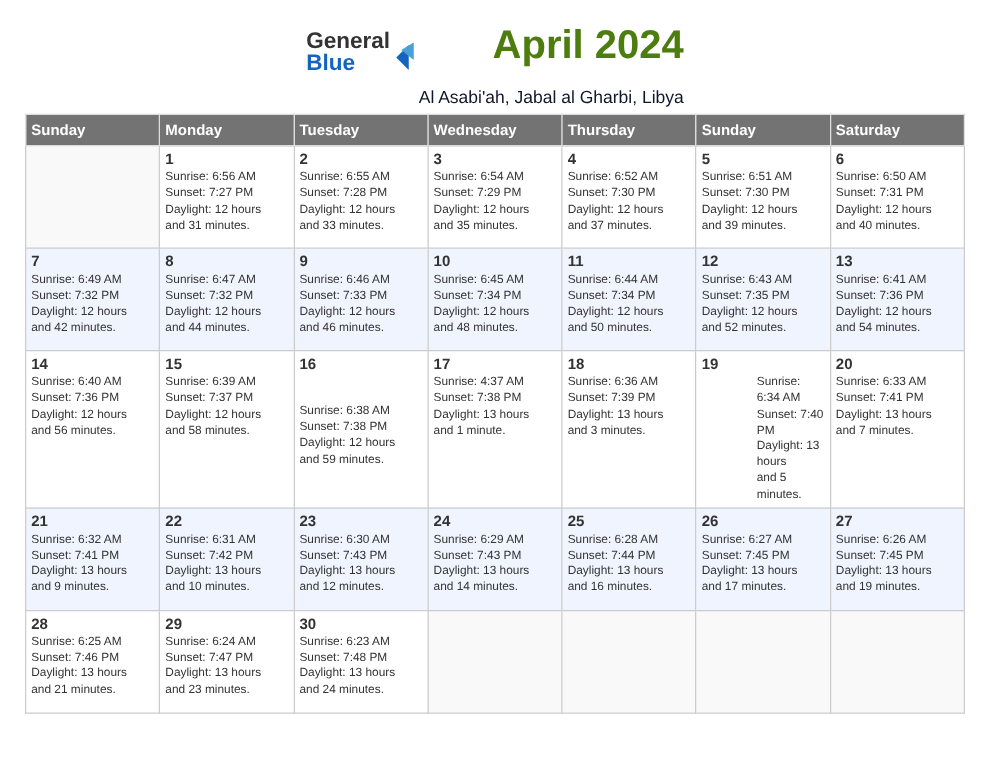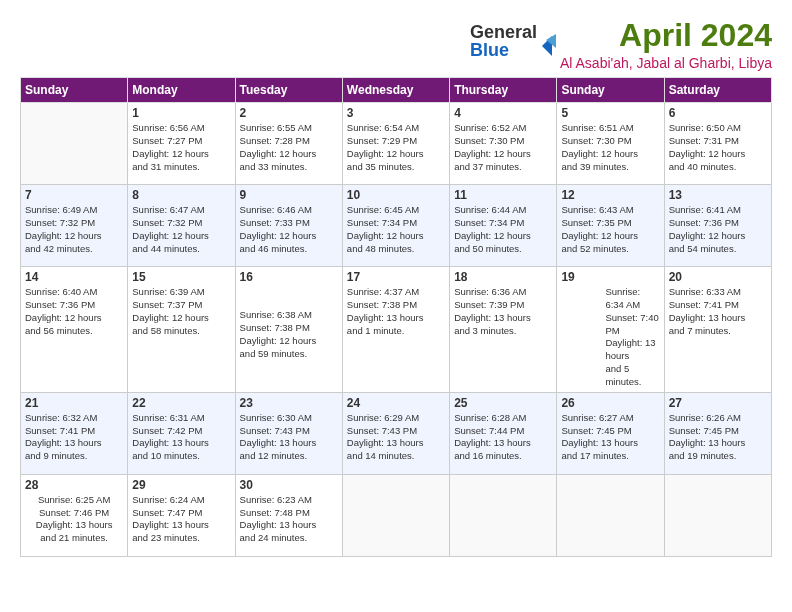--- a/index.html
+++ b/index.html
@@ -11,49 +11,49 @@
       overflow: hidden;
     }
     .page {
       width: 792px;
       height: 612px;
       padding: 18px 20px 12px 20px;
       background: #fff;
     }
     .header {
       display: flex;
-      justify-content: flex-end;
+      justify-content: center;
       align-items: flex-start;
       margin-bottom: 6px;
     }
     .logo {
       display: flex;
       align-items: center;
     }
     .title-block {
       text-align: right;
     }
     .month-title {
       font-size: 32px;
       font-weight: bold;
       color: #4d7c0f;
       line-height: 1.1;
     }
     .location {
       font-size: 14px;
-      color: #be185d;
-      margin-top: 2px;
+      color: #0f172a;
+      margin-top: 16px;
     }
     .calendar-table {
       width: 100%;
       border-collapse: collapse;
       table-layout: fixed;
     }
     .calendar-table th {
-      background: #701a75;
+      background: #737373;
       color: #fff;
       font-size: 12px;
       font-weight: bold;
       padding: 5px 4px;
       text-align: left;
       border: 1px solid #ddd;
     }
     .calendar-table td {
       border: 1px solid #ccc;
       vertical-align: top;
@@ -310,21 +310,21 @@
             <span class="day-number">27</span>
             <div class="cell-info" style="white-space: pre-line;">Sunrise: 6:26 AM
 Sunset: 7:45 PM
 Daylight: 13 hours
 and 19 minutes.</div>
           </td>
         </tr>
         <tr>
           <td>
             <span class="day-number">28</span>
-            <div class="cell-info" style="white-space: pre-line; text-align: center;">Sunrise: 6:25 AM
+            <div class="cell-info" style="white-space: pre-line;">Sunrise: 6:25 AM
 Sunset: 7:46 PM
 Daylight: 13 hours
 and 21 minutes.</div>
           </td>
           <td>
             <span class="day-number">29</span>
             <div class="cell-info" style="white-space: pre-line;">Sunrise: 6:24 AM
 Sunset: 7:47 PM
 Daylight: 13 hours
 and 23 minutes.</div>

